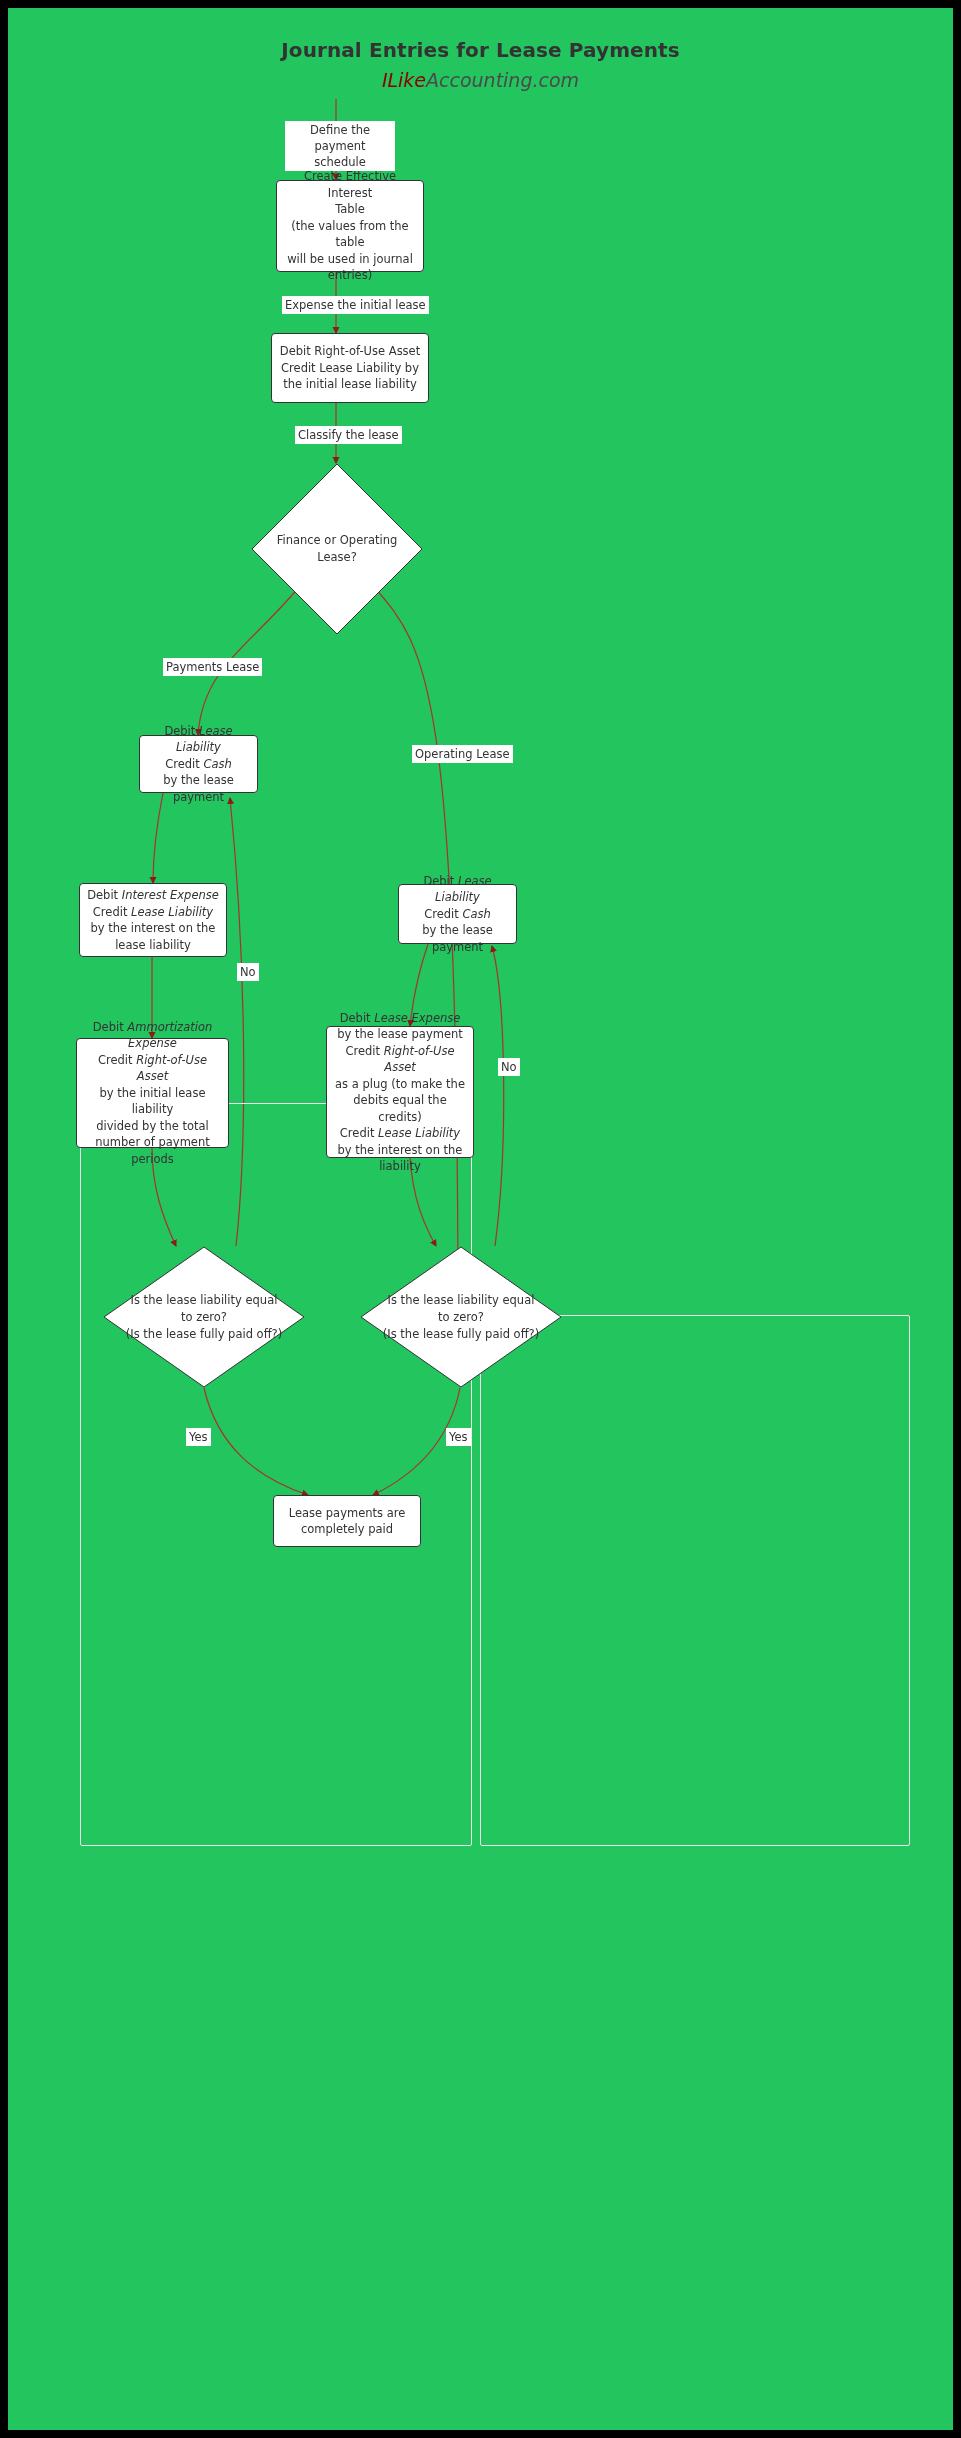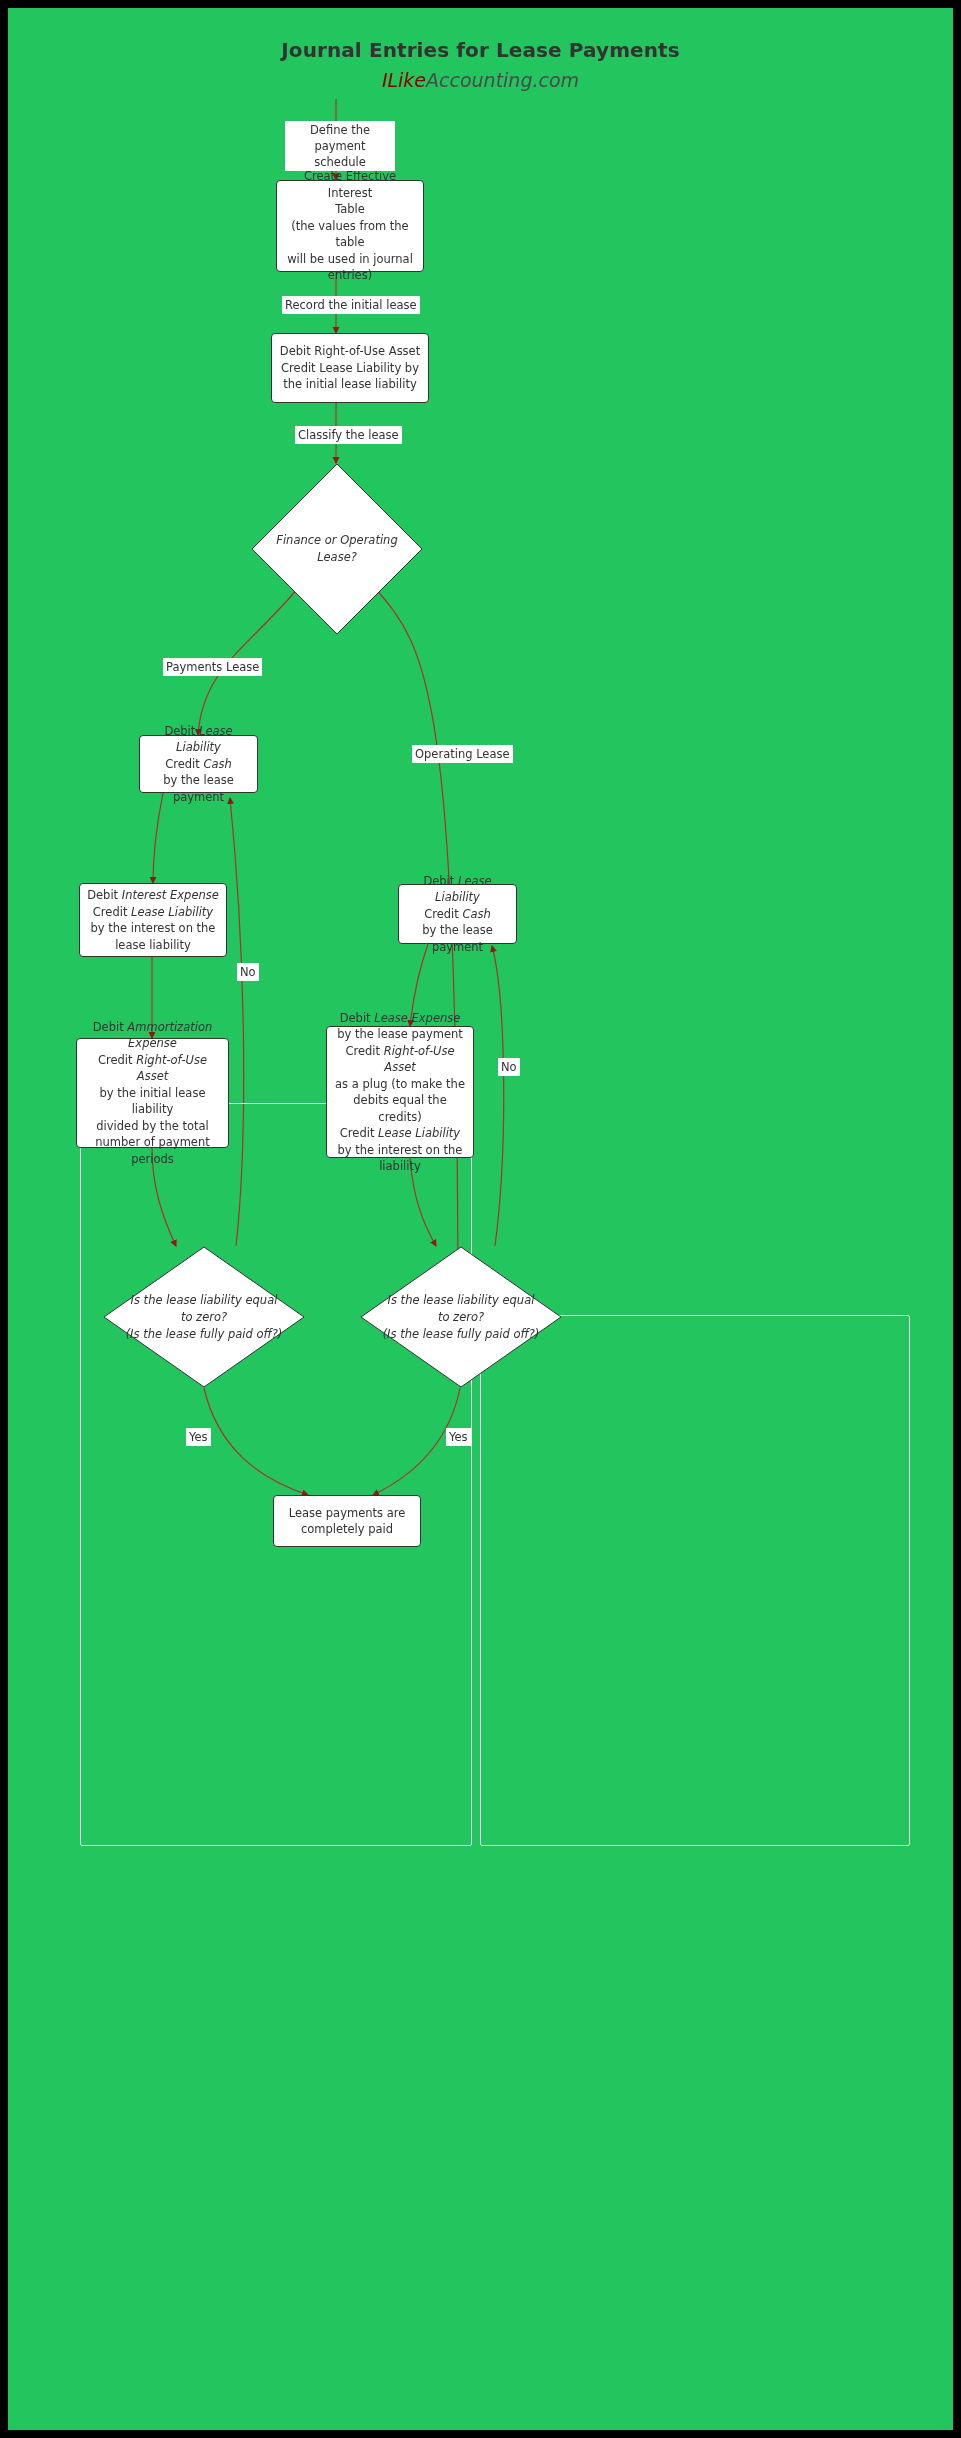--- a/index.html
+++ b/index.html
@@ -78,21 +78,21 @@
     width: 100%; height: 100%;
     display: flex;
     align-items: center;
     justify-content: center;
     color: #333333;
     font-size: 11.5px;
     line-height: 17px;
     text-align: center;
     pointer-events: none;
   }
-  .diamond-label .inner { width: 78%; font-style: italic; }
+  .diamond-label .inner { width: 78%; }
 
   
   .edge-label {
     position: absolute;
     color: #333333;
     font-size: 11.5px;
     line-height: 16px;
     text-align: center;
     background: #ffffff;
     padding: 1px 3px;
@@ -270,21 +270,21 @@
       <div>Lease payments are</div>
       <div>completely paid</div>
     </div>
   </div>
 
   <div class="edge-label multi" style="left:277px; top:113px; width:104px;">
     <div>Define the payment</div>
     <div>schedule</div>
   </div>
 
-  <div class="edge-label" style="left:274px; top:288px;">Record the initial lease</div>
+  <div class="edge-label" style="left:274px; top:288px;">Expense the initial lease</div>
 
   <div class="edge-label" style="left:287px; top:418px;">Classify the lease</div>
 
   <div class="edge-label" style="left:155px; top:650px;">Payments Lease</div>
 
   <div class="edge-label" style="left:404px; top:737px;">Operating Lease</div>
 
   <div class="edge-label" style="left:229px; top:955px;">No</div>
 
   <div class="edge-label" style="left:490px; top:1050px;">No</div>

